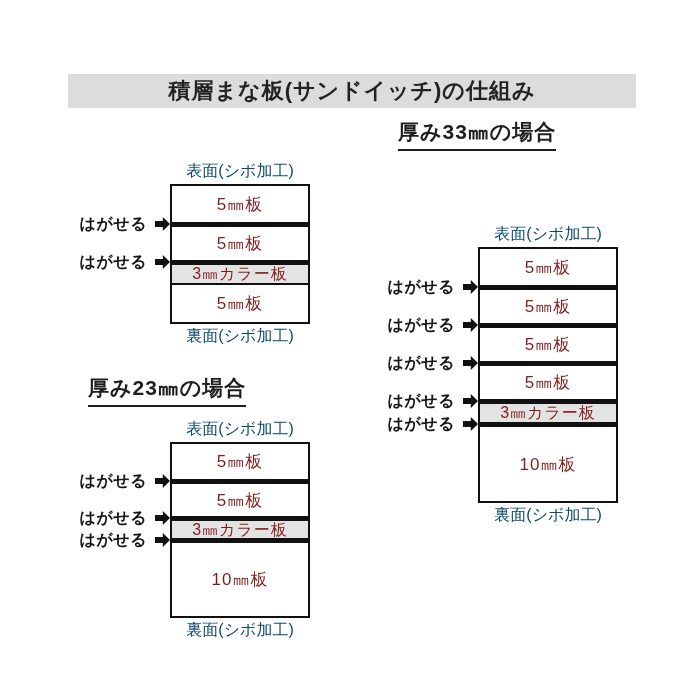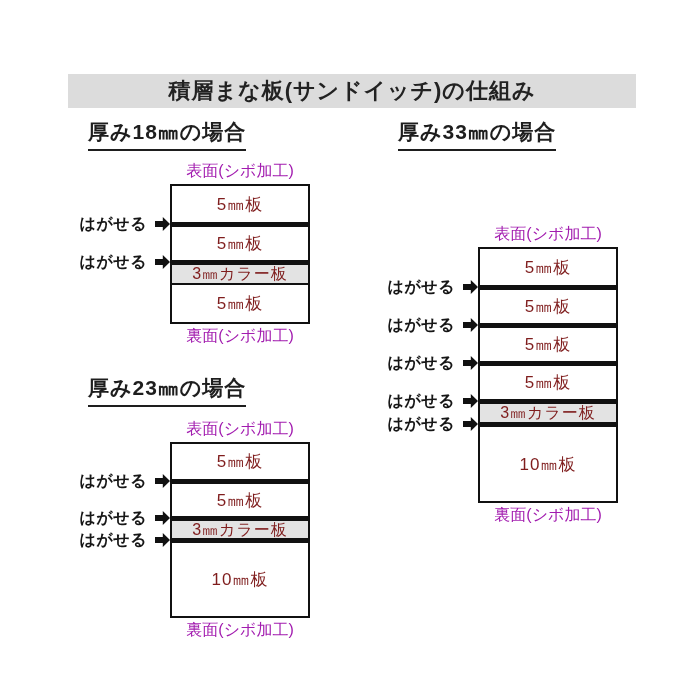--- a/index.html
+++ b/index.html
@@ -9,21 +9,21 @@
   .banner{position:absolute;left:68px;top:54px;width:568px;height:34px;
           background:#dcdcdc;display:flex;align-items:center;justify-content:center;margin-top:20px;}
   .banner-text{font-size:22px;font-weight:bold;letter-spacing:1px;color:#222;}
 
   .dtitle{position:absolute;margin:0;font-size:21px;font-weight:bold;letter-spacing:1px;
           color:#1e1e1e;border-bottom:2px solid #1e1e1e;padding-bottom:3px;display:inline-block;}
 
   .note{position:absolute;font-size:19px;line-height:24px;letter-spacing:0.5px;color:#1e1e1e;}
   .note .l2{padding-left:18px;}
 
-  .face{position:absolute;font-size:16px;text-align:center;color:#a21caf;height:18px;line-height:18px;}
+  .face{position:absolute;font-size:16px;text-align:center;color:#0c4a6e;height:18px;line-height:18px;}
 
   .stack{position:absolute;box-sizing:border-box;border:2px solid #111111;background:#fff;
          display:flex;flex-direction:column;}
   .layer{display:flex;align-items:center;justify-content:center;
          font-size:17px;letter-spacing:1px;color:#7f1d1d;flex:0 0 auto;}
   .layer.color{background:#e3e3e3;font-size:16px;line-height:1;}
   .layer.grow{flex:1 1 auto;}
   .divider{flex:0 0 auto;height:5px;background:#111111;}
   .divider.thin{height:2px;}
 
@@ -34,21 +34,20 @@
 </style>
 </head>
 <body>
 
 <div class="canvas">
 
   <div class="banner">
     <span class="banner-text">積層まな板(サンドイッチ)の仕組み</span>
   </div>
 
-  <h2 class="dtitle" style="left:88px;top:118px;">厚み18㎜の場合</h2>
   <div class="face" style="left:170px;top:162px;width:140px;">表面(シボ加工)</div>
 
   <div class="stack" style="left:170px;top:184px;width:140px;height:140px;">
     <div class="layer" style="height:36px;">5㎜板</div>
     <div class="divider"></div>
     <div class="layer" style="height:33px;">5㎜板</div>
     <div class="divider"></div>
     <div class="layer color" style="height:18px;">3㎜カラー板</div>
     <div class="divider thin"></div>
     <div class="layer grow">5㎜板</div>

